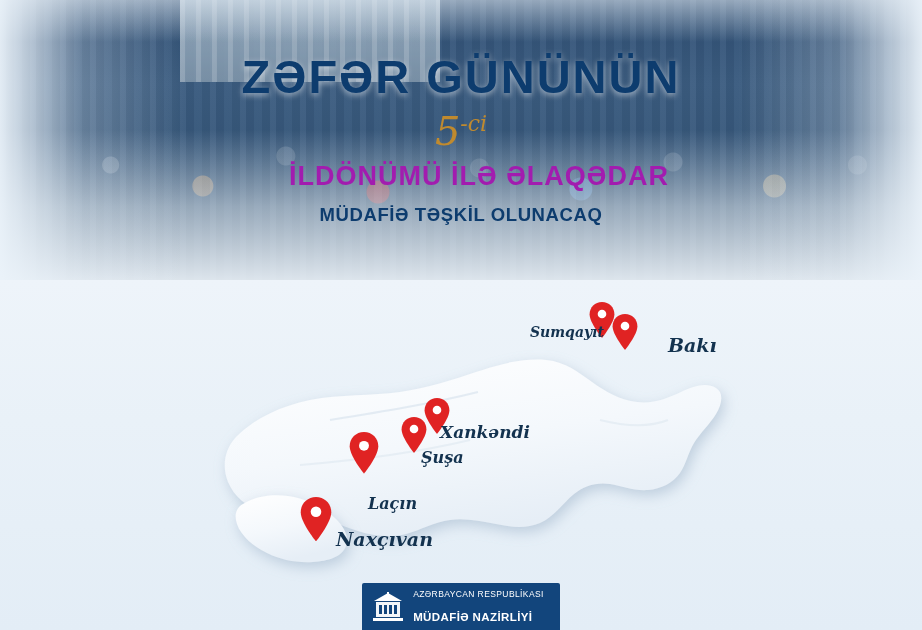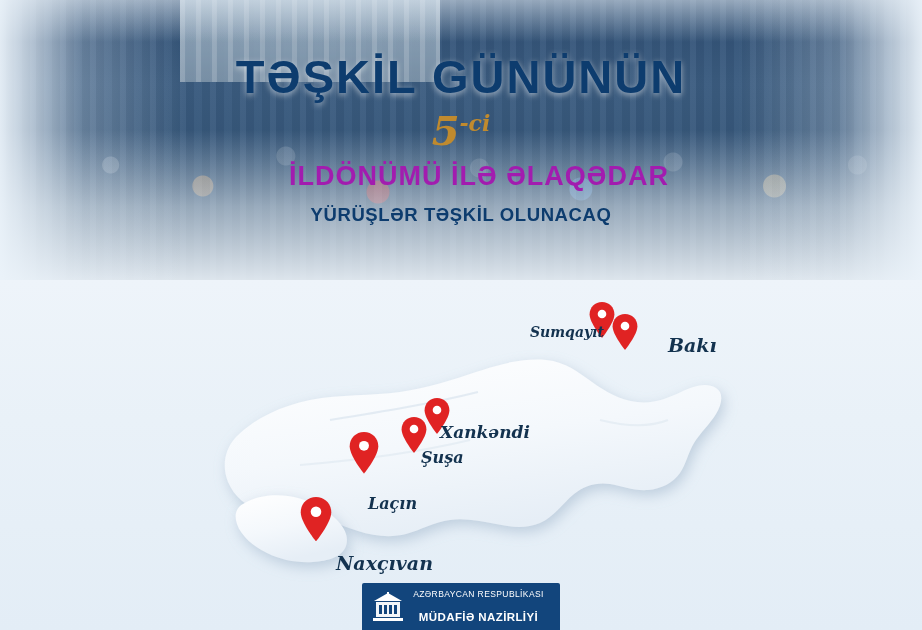--- a/index.html
+++ b/index.html
@@ -100,21 +100,21 @@
     letter-spacing: 2px;
     color: #0d3c6e;
     line-height: 1.05;
     text-shadow: 0 2px 6px rgba(255,255,255,0.55);
   }
   .h-fifth {
     margin-top: 10px;
     font-family: "DejaVu Serif", serif;
     font-style: italic;
     font-size: 40px;
-    font-weight: bold;
+    font-weight: normal;
     color: #c08a2e;
     line-height: 1;
   }
   .h-fifth .suffix {
     font-size: 22px;
     vertical-align: super;
   }
   .h-sub1 {
     margin-top: 10px;
     font-size: 27px;
@@ -162,21 +162,20 @@
   
   .footer {
     position: absolute;
     left: 0; bottom: 0;
     width: 922px;
     height: 46px;
     display: flex;
     align-items: center;
     justify-content: center;
     z-index: 9;
-    text-align: center;
   }
   .logo-box {
     display: flex;
     align-items: center;
     gap: 9px;
     background: #12457c;
     padding: 7px 16px 7px 10px;
     border-radius: 2px;
   }
   .logo-mark {
@@ -207,27 +206,27 @@
     <div class="crowd"></div>
     <div class="crowd2"></div>
     <div class="building"></div>
     <div class="fade-bottom"></div>
     <div class="fade-sides"></div>
   </div>
 
   <div class="lower-bg"></div>
 
   <div class="headline">
-    <div class="h-main">TƏŞKİL GÜNÜNÜN</div>
+    <div class="h-main">ZƏFƏR GÜNÜNÜN</div>
     <div class="h-fifth">
       <span>5</span><span class="suffix">-ci</span>
     </div>
     <div class="h-sub1">İLDÖNÜMÜ İLƏ ƏLAQƏDAR</div>
     <div class="h-sub2">
-      <div>YÜRÜŞLƏR TƏŞKİL OLUNACAQ</div>
+      <div>MÜDAFİƏ TƏŞKİL OLUNACAQ</div>
     </div>
   </div>
 
   <div class="map-wrap">
     <svg width="922" height="285" viewBox="0 0 922 285" aria-hidden="true">
       <defs>
         <linearGradient id="mapGrad" x1="0" y1="0" x2="0.4" y2="1">
           <stop offset="0%" stop-color="#ffffff"></stop>
           <stop offset="55%" stop-color="#f4f8fc"></stop>
           <stop offset="100%" stop-color="#e6eef6"></stop>
@@ -296,21 +295,21 @@
         <path d="M13 0C6 0 0.6 5.4 0.6 12.3C0.6 21 13 36 13 36S25.4 21 25.4 12.3C25.4 5.4 20 0 13 0Z" fill="#e02323"></path>
         <circle cx="13" cy="12" r="4.3" fill="#ffffff"></circle>
       </svg>
   </div>
 
   <div class="city-label" style="left:530px; top:324px; font-size:14px;">Sumqayıt</div>
   <div class="city-label" style="left:632px; top:334px; font-size:19px;margin-left:36px;">Bakı</div>
   <div class="city-label" style="left:440px; top:422px; font-size:17px;">Xankəndi</div>
   <div class="city-label" style="left:421px; top:448px; font-size:16px;">Şuşa</div>
   <div class="city-label" style="left:368px; top:463px; font-size:16px;margin-top:31px;">Laçın</div>
-  <div class="city-label" style="left:336px; top:552px; font-size:19px;">Naxçıvan</div>
+  <div class="city-label" style="left:336px; top:528px; font-size:19px;">Naxçıvan</div>
 
   <div class="footer">
     <div class="logo-box">
       <span class="logo-mark">
         <svg viewBox="0 0 32 30" width="32" height="30" aria-hidden="true">
           <rect x="1" y="26" width="30" height="3" fill="#ffffff"></rect>
           <rect x="4" y="10" width="24" height="15" fill="#ffffff" opacity="0.95"></rect>
           <rect x="7" y="13" width="3" height="9" fill="#12457c"></rect>
           <rect x="12" y="13" width="3" height="9" fill="#12457c"></rect>
           <rect x="17" y="13" width="3" height="9" fill="#12457c"></rect>

